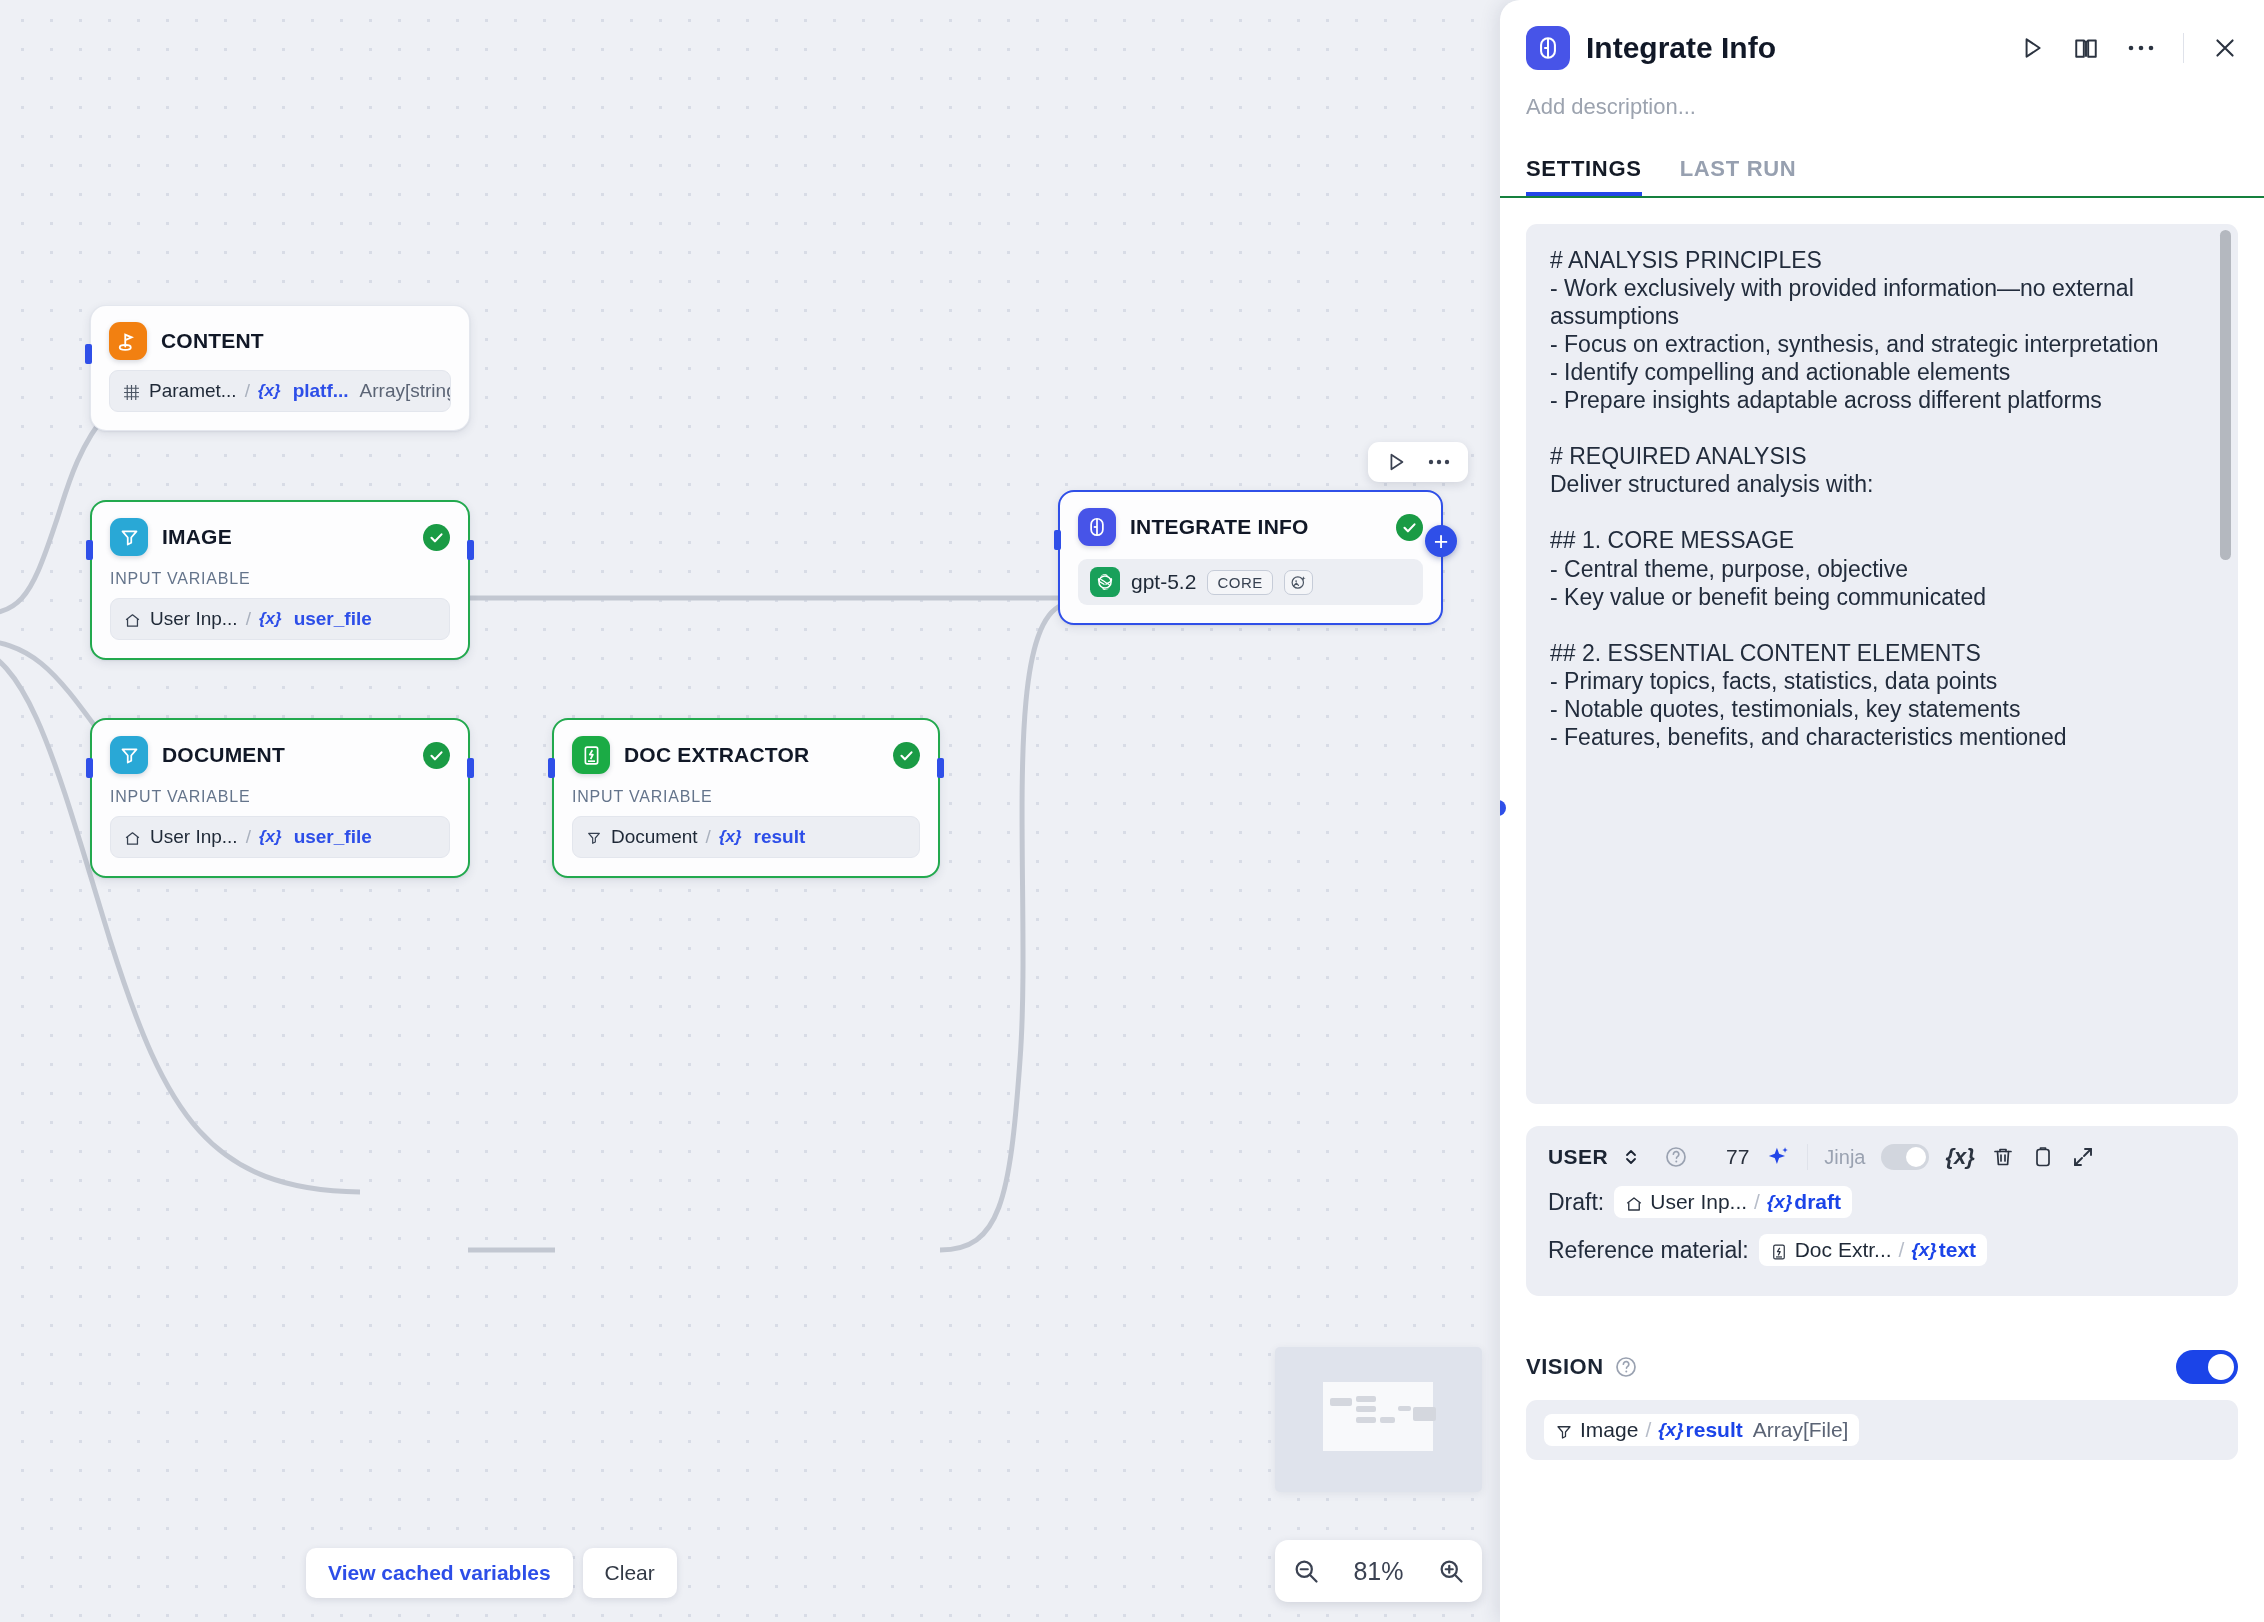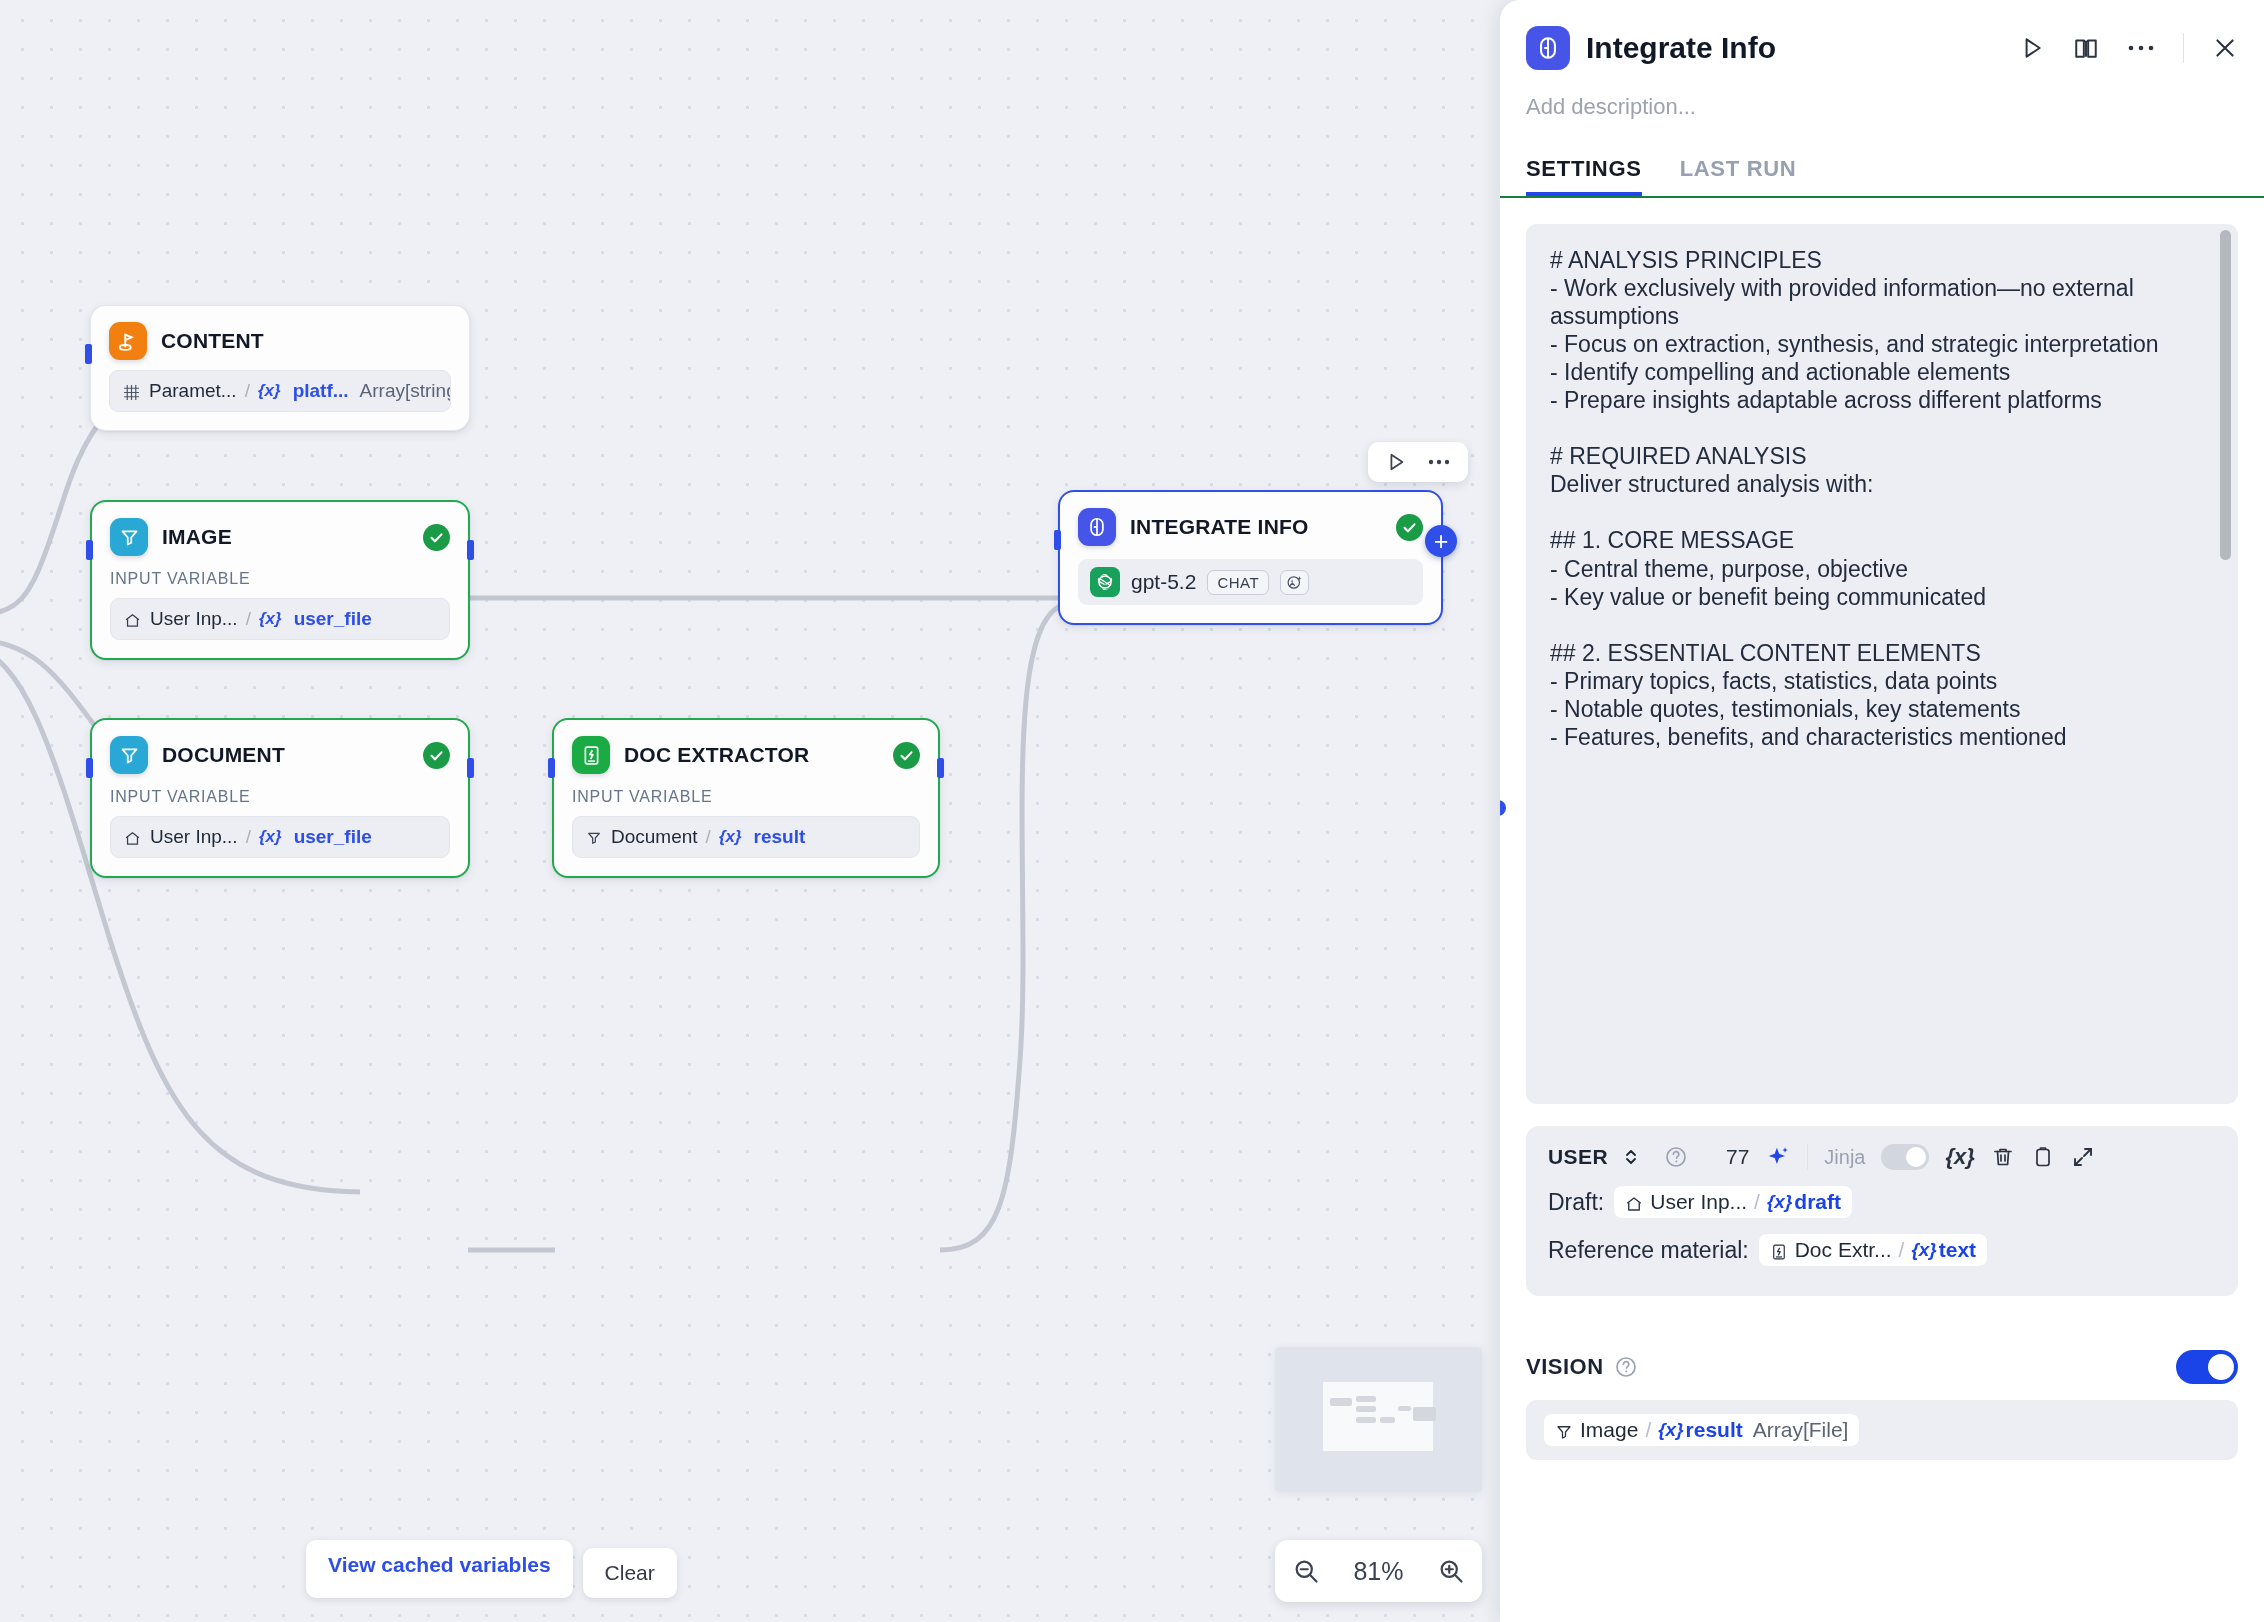--- a/index.html
+++ b/index.html
@@ -114,21 +114,21 @@
   }
 
   
   .bl-bar { position: absolute; left: 306px; bottom: 24px; display: flex; gap: 10px; }
   .bl-btn {
     background: #fff; border-radius: 10px;
     box-shadow: 0 2px 7px rgba(40,50,80,.13);
     padding: 13px 22px; font-size: 21px; font-weight: 600;
   }
   .bl-btn.primary { color: #2d4ee8; }
-  .bl-btn.plainb  { color: #333a46; font-weight: 400; margin-top: 8px; }
+  .bl-btn.plainb  { color: #333a46; font-weight: 400; }
 
   
   .minimap {
     position: absolute; right: 18px; bottom: 130px;
     width: 207px; height: 145px;
     background: #dfe3ec; border-radius: 5px;
     box-shadow: 0 2px 8px rgba(40,50,80,.08);
   }
   .minimap-view {
     position: absolute; left: 48px; top: 35px; width: 110px; height: 69px;
@@ -441,21 +441,21 @@
       <div class="plus-btn">+</div>
       <div class="model-pill">
         <span style="display:inline-flex;">
           <svg width="30" height="30" viewBox="0 0 32 32">
             <rect width="32" height="32" rx="8" fill="#19a05a"></rect>
             <path d="M16 7.5c-2.8 0-5 2.2-5 5v1.2l4.4 2.5 1.3-.8-5-2.9v-.9c0-1.8 1.5-3.3 3.3-3.3 1.1 0 2.1.5 2.7 1.4l1.4-.8A5 5 0 0 0 16 7.5zM22.6 11.8l-1.4.8c.2.4.3.9.3 1.4v.9l-5 2.9v1.6l5.6-3.2c1.5-.9 2-2.8 1.1-4.3-.2-.1-.4-.1-.6-.1zM9.4 11.8c-.2 0-.4 0-.6.1-.9 1.5-.4 3.4 1.1 4.3l5.6 3.2v-1.6l-5-2.9v-.9c0-.5.1-1 .3-1.4l-1.4-.8zM16 24.5c2.8 0 5-2.2 5-5v-1.2L16.6 15.8l-1.3.8 5 2.9v.9c0 1.8-1.5 3.3-3.3 3.3-1.1 0-2.1-.5-2.7-1.4l-1.4.8a5 5 0 0 0 3.1 1.4z" fill="#fff"></path>
             <circle cx="16" cy="16" r="6.5" fill="none" stroke="#fff" stroke-width="1.6"></circle>
           </svg>
         </span>
         <span class="model-name">gpt-5.2</span>
-        <span class="chat-chip">CHAT</span>
+        <span class="chat-chip">CORE</span>
         <span class="vis-chip">
           <svg width="17" height="17" viewBox="0 0 24 24" fill="none" stroke="#4b5563" stroke-width="1.7">
             <circle cx="11" cy="12" r="8"></circle>
               <circle cx="8.6" cy="10" r="1.2" fill="#4b5563" stroke="none"></circle>
             <path d="M5 17l4-4 3 3" stroke-linecap="round"></path>
             <path d="M19 3l.8 2.2L22 6l-2.2.8L19 9l-.8-2.2L16 6l2.2-.8z" fill="#4b5563" stroke="none"></path>
           </svg>
         </span>
       </div>
     </div>

